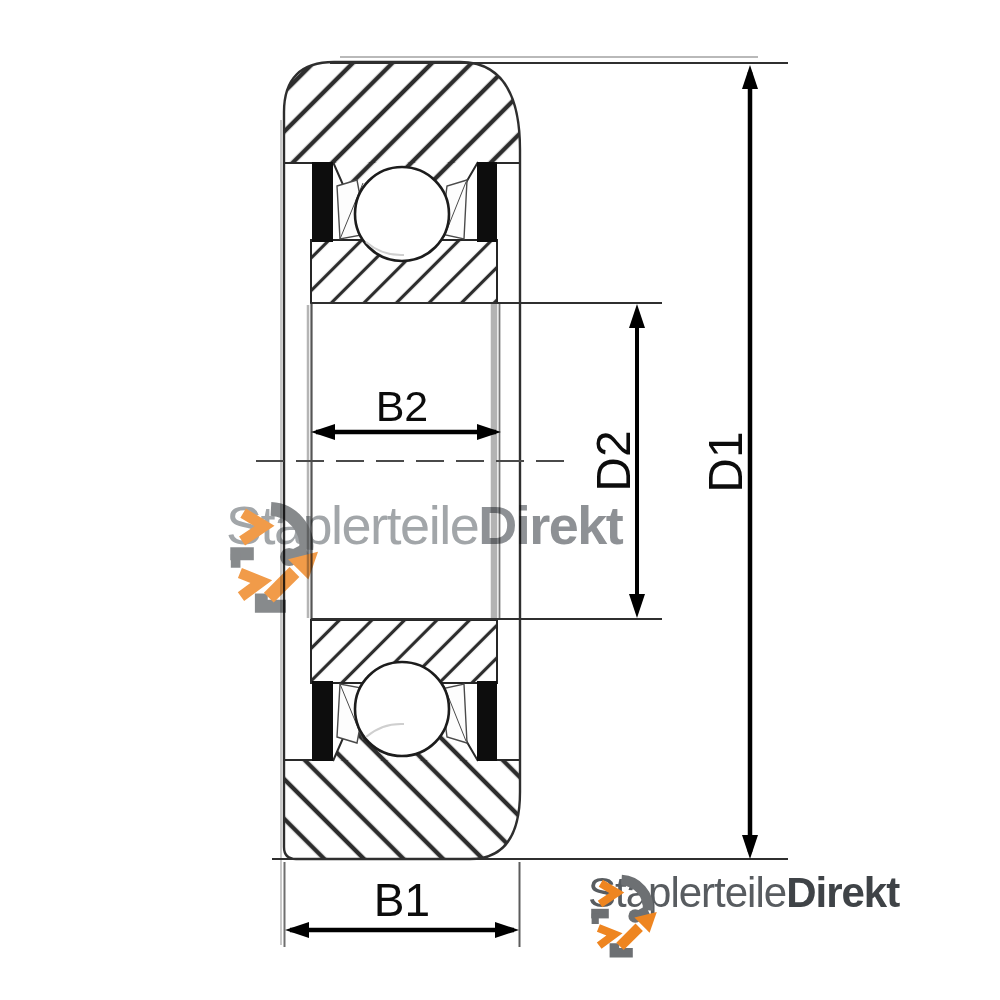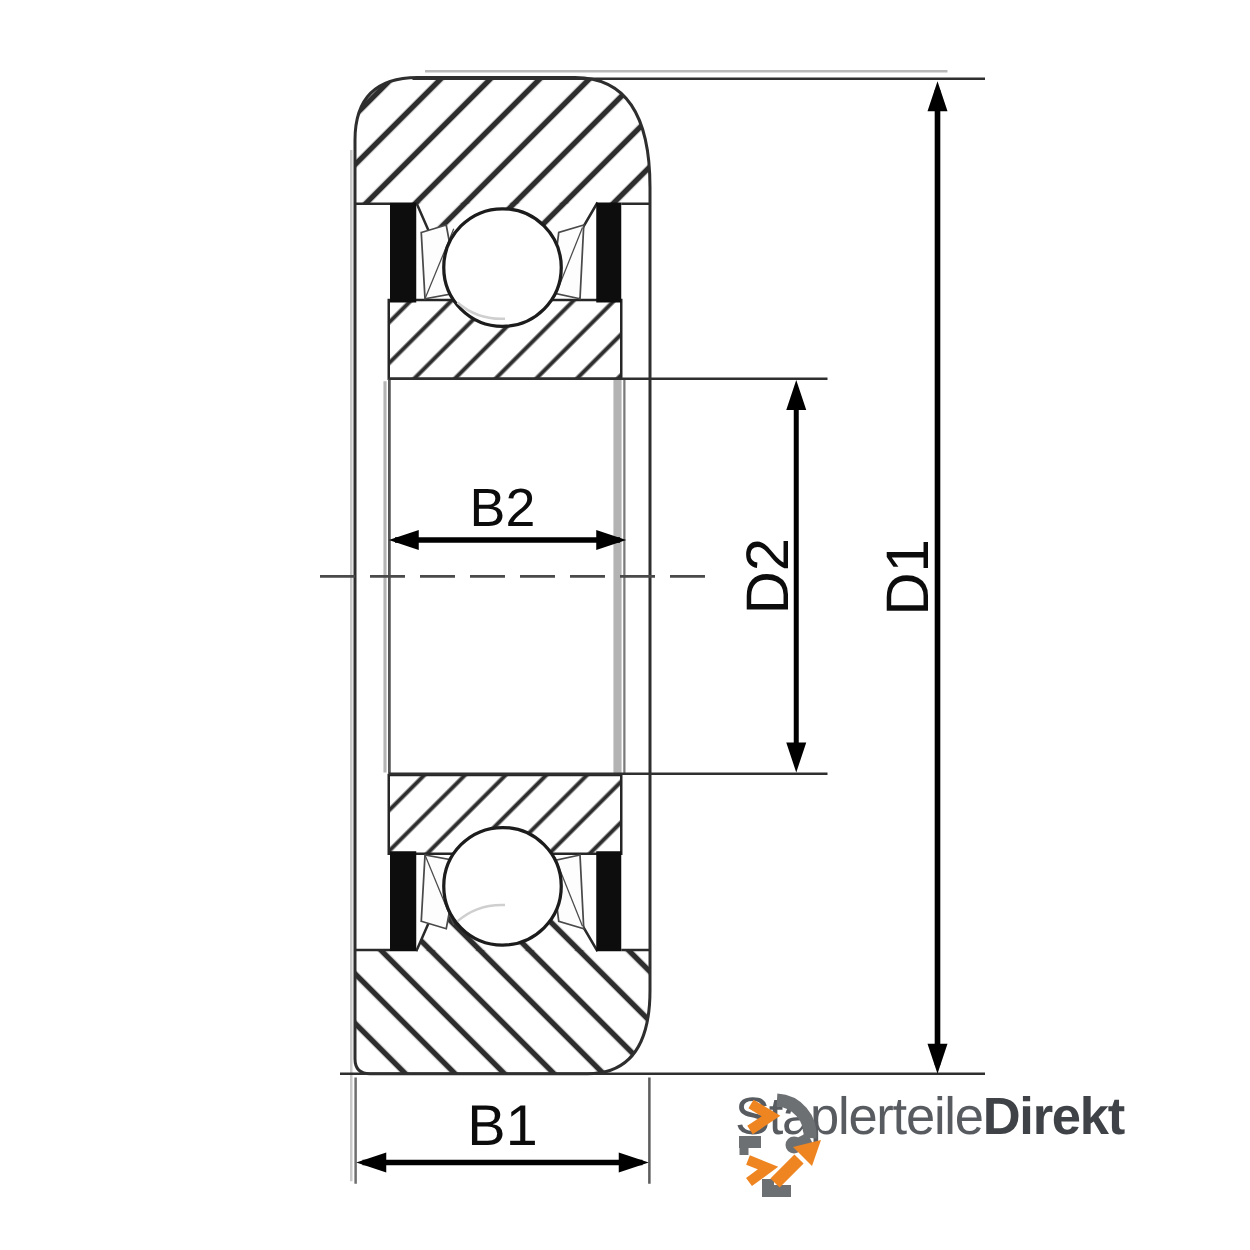--- a/index.html
+++ b/index.html
@@ -102,20 +102,26 @@
       <path d="M272,859 H788" stroke-width="2"></path>
       <path d="M311,303 H662" stroke-width="2"></path>
       <path d="M311,619 H662" stroke-width="2"></path>
       <path d="M284.5,862 V947" stroke="#6f6f6f" stroke-width="2"></path>
       <path d="M519.5,862 V947" stroke="#5c5c5c" stroke-width="2"></path>
     </g>
 
     <path d="M256,461 H566" stroke="#4a4a4a" stroke-width="2.2" stroke-dasharray="28 12" fill="none"></path>
   </svg>
 
+  <div id="watermark" class="brand">
+    <svg width="107" height="118" viewBox="0 0 100 110">
+      <use href="#logoIcon"></use>
+    </svg>
+    <span class="txt"><span class="reg">Staplerteile</span><span class="bold">Direkt</span></span>
+  </div>
 
   <svg width="1000" height="1000" viewBox="0 0 1000 1000">
 
     <g fill="#000000">
       <path d="M316,432 H496" stroke="#000" stroke-width="4.5"></path>
       <path d="M311,432 l24,-8 v16 z"></path>
       <path d="M501,432 l-24,-8 v16 z"></path>
       <text class="dimtext" x="402" y="421" font-size="43" text-anchor="middle">B2</text>
     </g>
 

